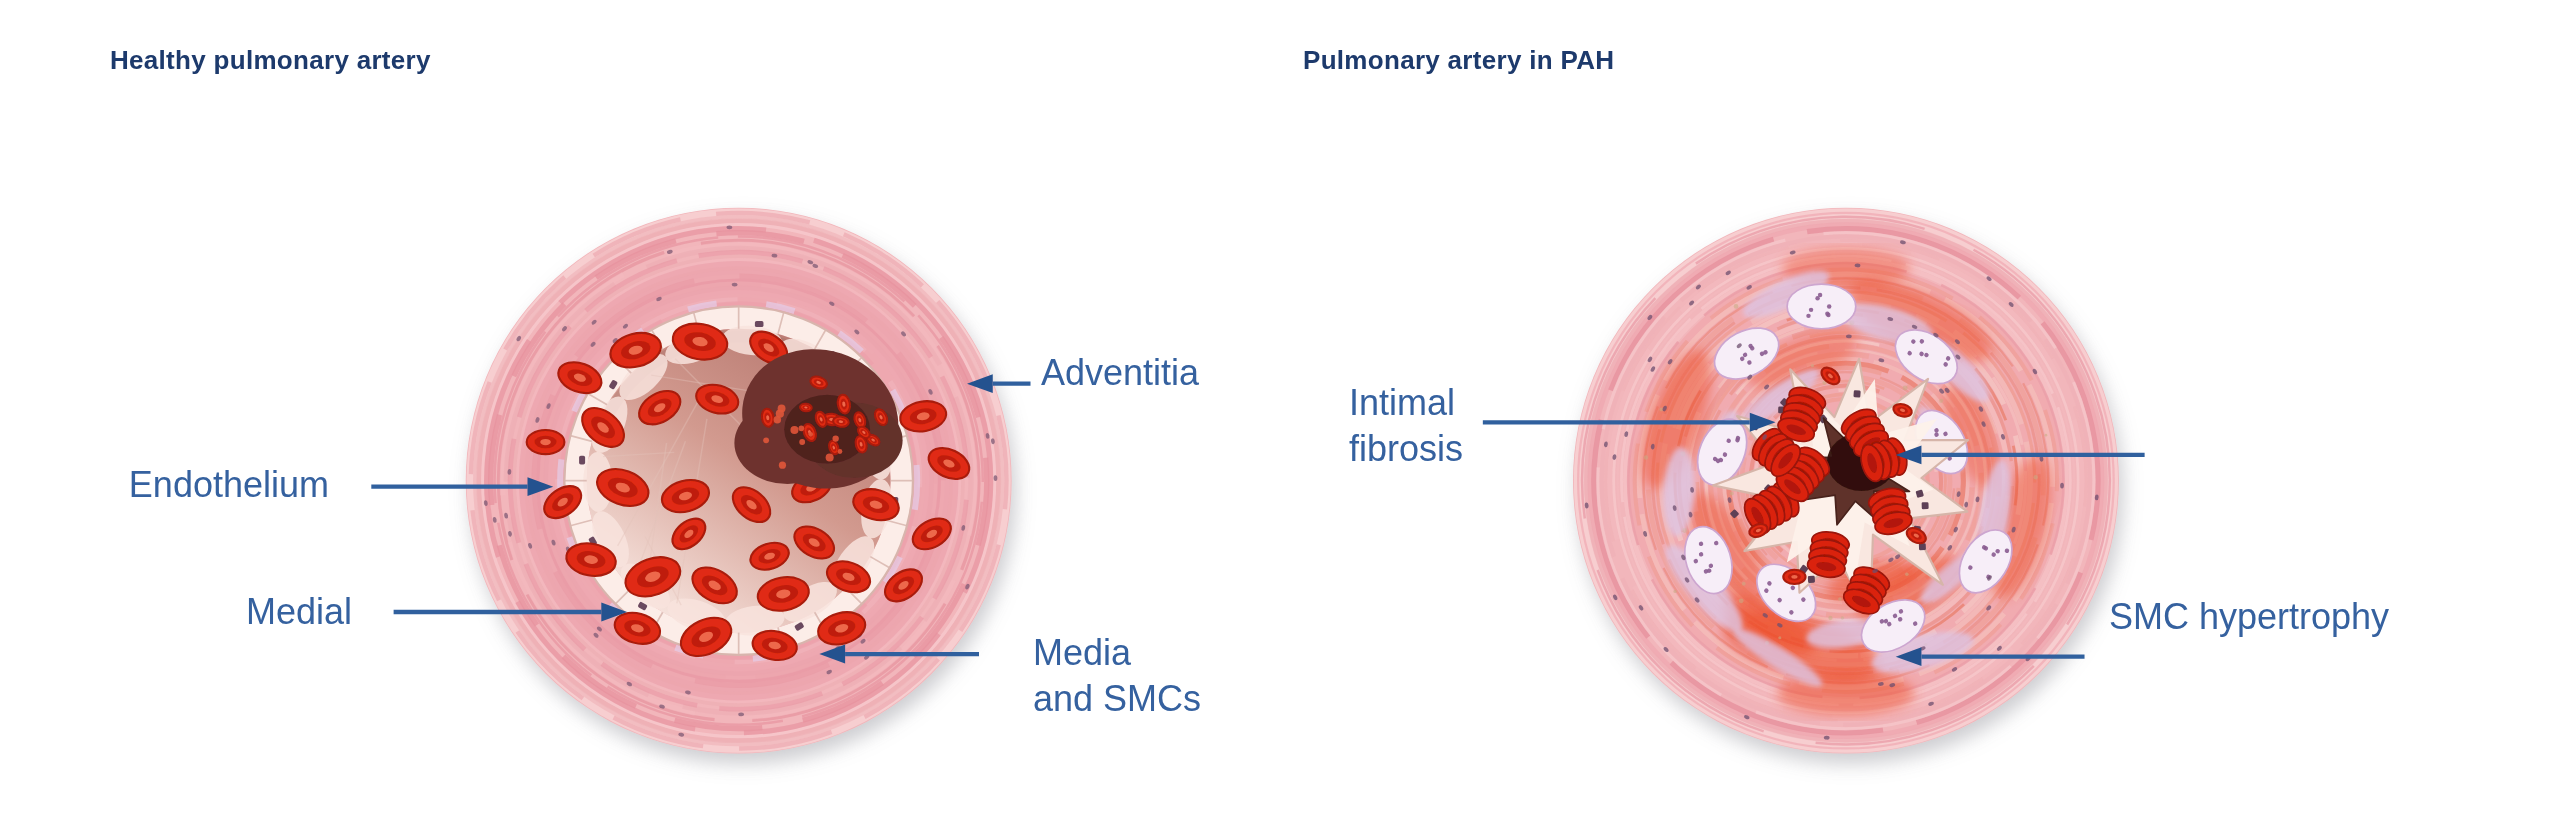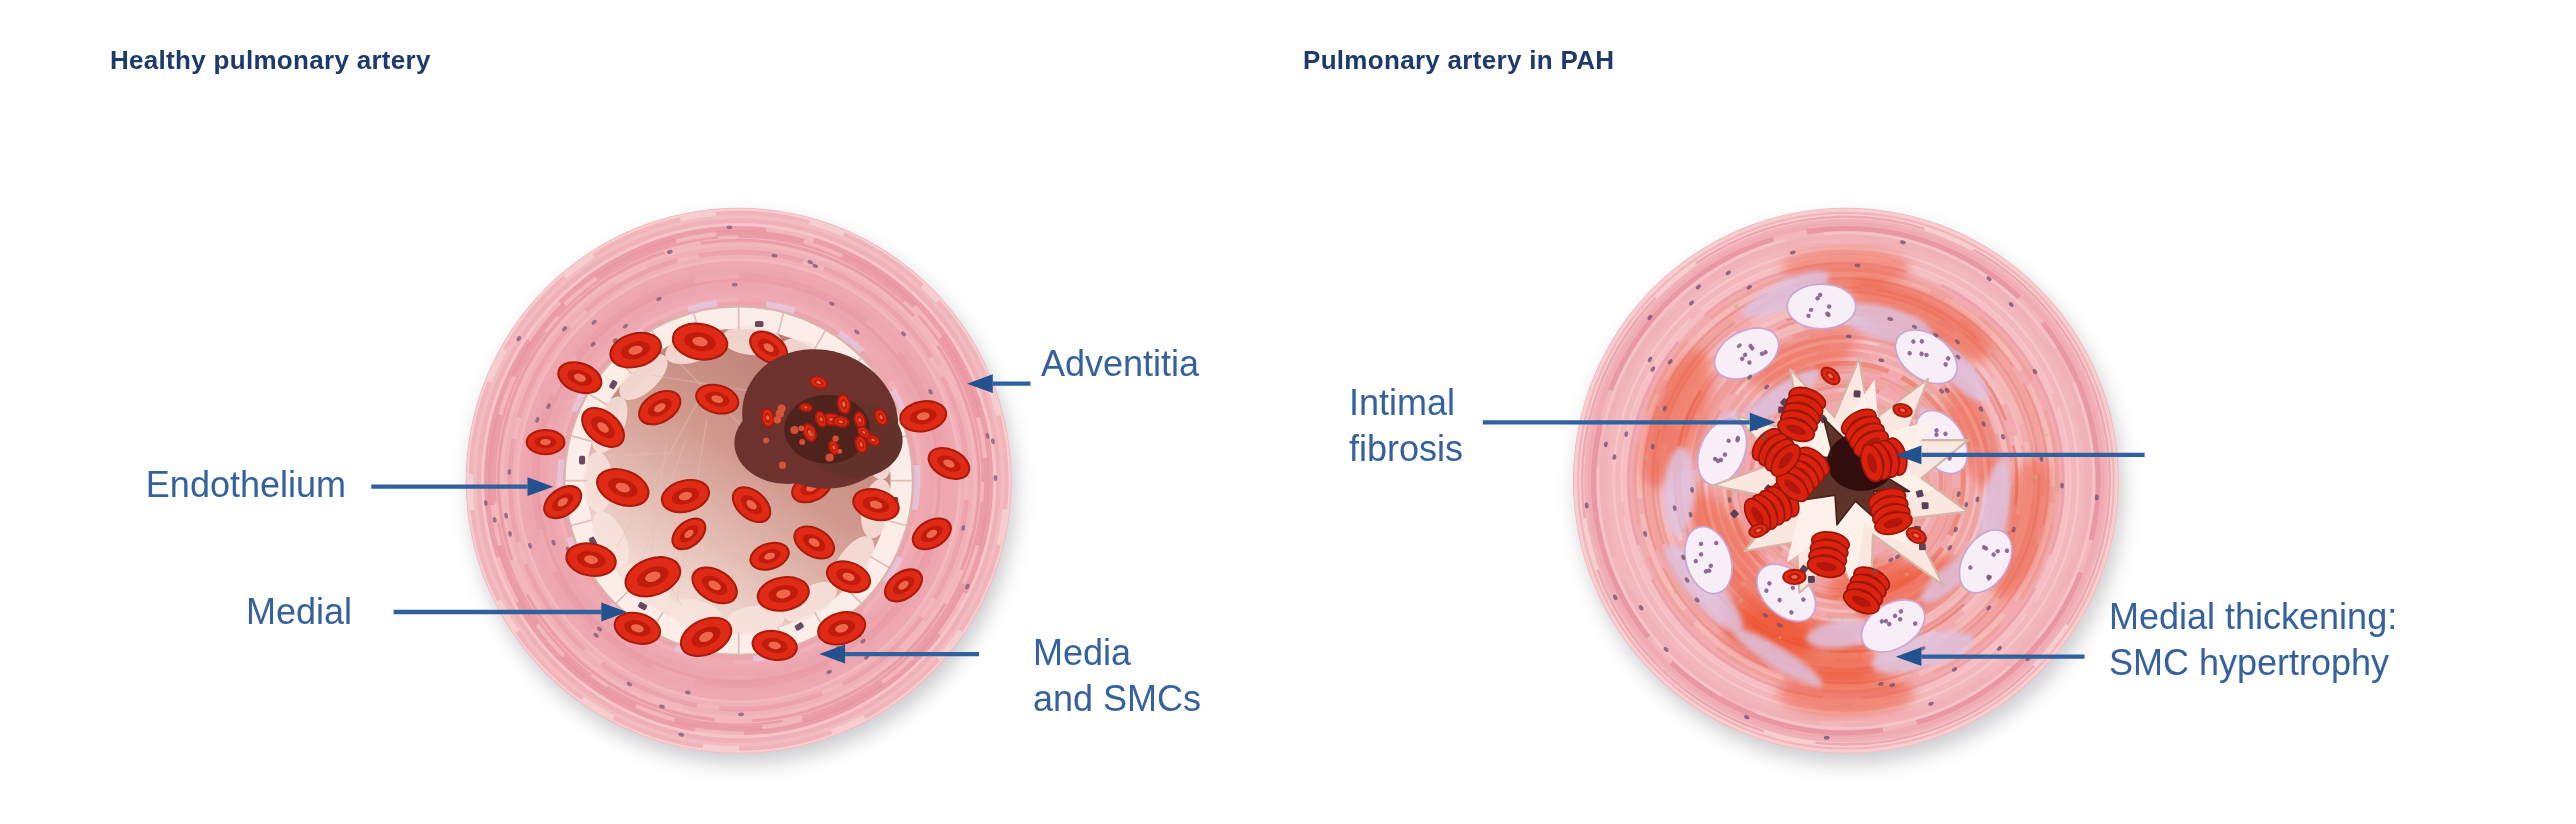--- a/index.html
+++ b/index.html
@@ -932,35 +932,34 @@
     <g class="arrow">
       <polygon points="2208,765 2238,754 2238,776"></polygon>
         <line x1="2238" y1="765" x2="2428" y2="765"></line>
     </g>
   </svg>
 
   <div class="ttl" style="left:110px;top:45px">Healthy pulmonary artery</div>
 
   <div class="ttl" style="left:1303px;top:45px">Pulmonary artery in PAH</div>
 
-  <div class="lbl alignright" style="left:88px;top:462px;width:258px">Endothelium</div>
+  <div class="lbl alignright" style="left:71px;top:462px;width:258px">Endothelium</div>
 
   <div class="lbl alignright" style="left:137px;top:589px;width:215px">Medial</div>
 
-  <div class="lbl" style="left:1041px;top:341px">Adventitia</div>
+  <div class="lbl" style="left:1041px;top:350px">Adventitia</div>
 
   <div class="lbl" style="left:1033px;top:630px">
     <span>Media</span>
     <span>and SMCs</span>
   </div>
 
   <div class="lbl" style="left:1349px;top:380px">
     <span>Intimal</span>
     <span>fibrosis</span>
   </div>
 
 
   <div class="lbl" style="left:2109px;top:594px">
-    <span>Medial thickening:</span>
     <span>SMC hypertrophy</span>
   </div>
 </div>
 
 
 </body></html>

